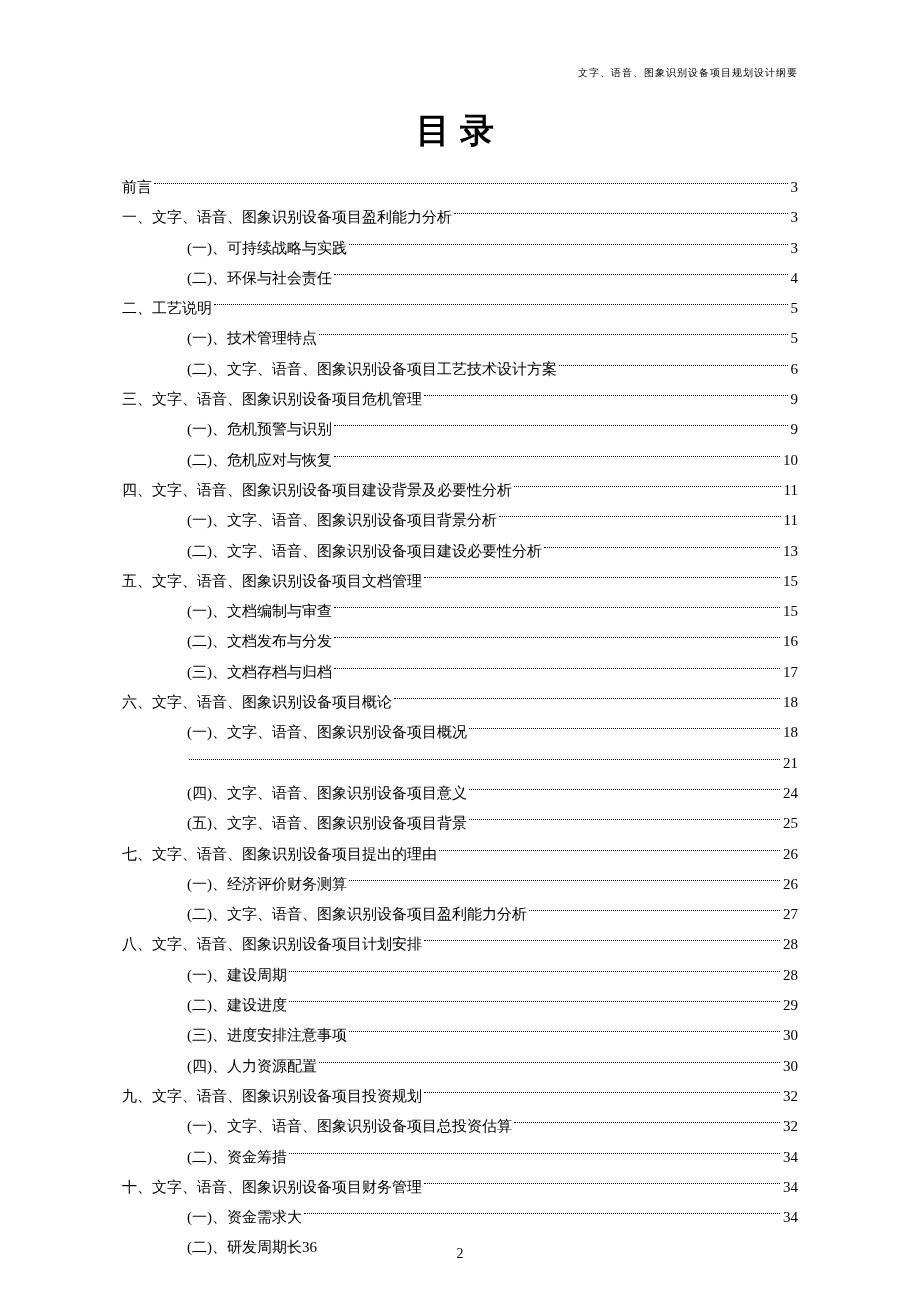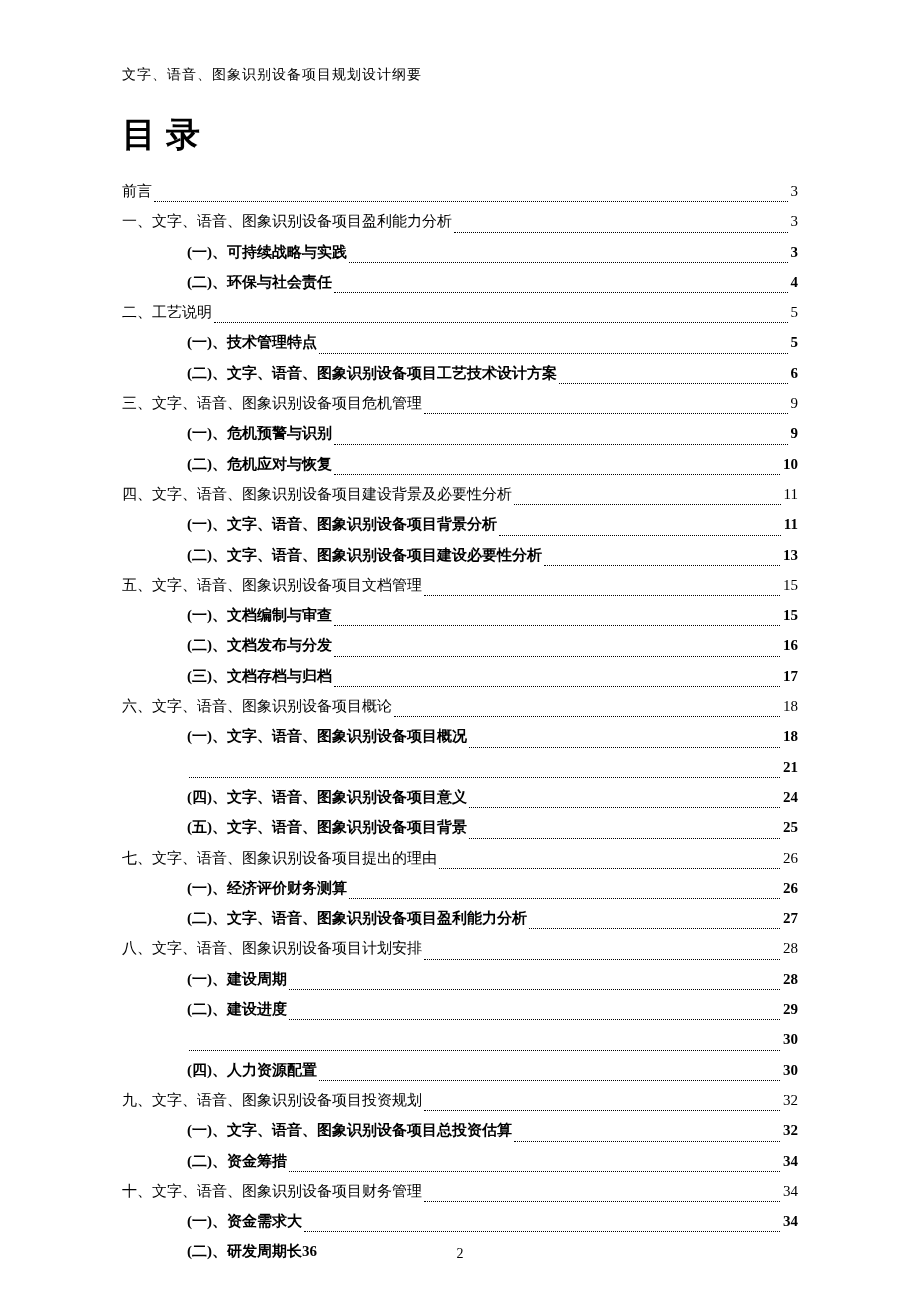--- a/index.html
+++ b/index.html
@@ -6,55 +6,56 @@
     body {
       width: 920px;
       height: 1302px;
       background: #fff;
       font-family: "SimSun", "宋体", serif;
       color: #000;
       padding: 66px 122px 0 122px;
       position: relative;
     }
     .doc-header {
-      text-align: left;
-      font-size: 14px;
+      text-align: right;
+      font-size: 10px;
       letter-spacing: 1px;
       margin-bottom: 28px;
     }
     .title {
+      text-align: center;
       font-size: 34px;
       font-weight: bold;
       letter-spacing: 10px;
       margin-bottom: 18px;
     }
     .toc {
       font-size: 15px;
       line-height: 2.02;
     }
     .toc-row {
       display: flex;
-      align-items: flex-end;
+      align-items: flex-start;
       white-space: nowrap;
     }
     .toc-row .label {
       flex: 0 0 auto;
     }
     .toc-row .dots {
       flex: 1 1 auto;
       border-bottom: 1.4px dotted #000;
       margin: 0 3px 4px 2px;
       min-width: 10px;
       height: 0.8em;
     }
     .toc-row .page {
       flex: 0 0 auto;
     }
     .level-1 { padding-left: 0; }
-    .level-2 { padding-left: 65px; font-weight: bold; }
+    .level-2 { padding-left: 65px; }
     .page-num {
       position: absolute;
       bottom: 40px;
       left: 0; right: 0;
       text-align: center;
       font-size: 14px;
     }
   </style>
 </head>
 <body>
@@ -196,20 +197,21 @@
       <span class="label">(一)、建设周期</span>
       <span class="dots"></span>
       <span class="page">28</span>
     </div>
     <div class="toc-row level-2">
       <span class="label">(二)、建设进度</span>
       <span class="dots"></span>
       <span class="page">29</span>
     </div>
     <div class="toc-row level-2">
+      <span class="label">(三)、进度安排注意事项</span>
       <span class="dots"></span>
       <span class="page">30</span>
     </div>
     <div class="toc-row level-2">
       <span class="label">(四)、人力资源配置</span>
       <span class="dots"></span>
       <span class="page">30</span>
     </div>
     <div class="toc-row level-1">
       <span class="label">九、文字、语音、图象识别设备项目投资规划</span>

